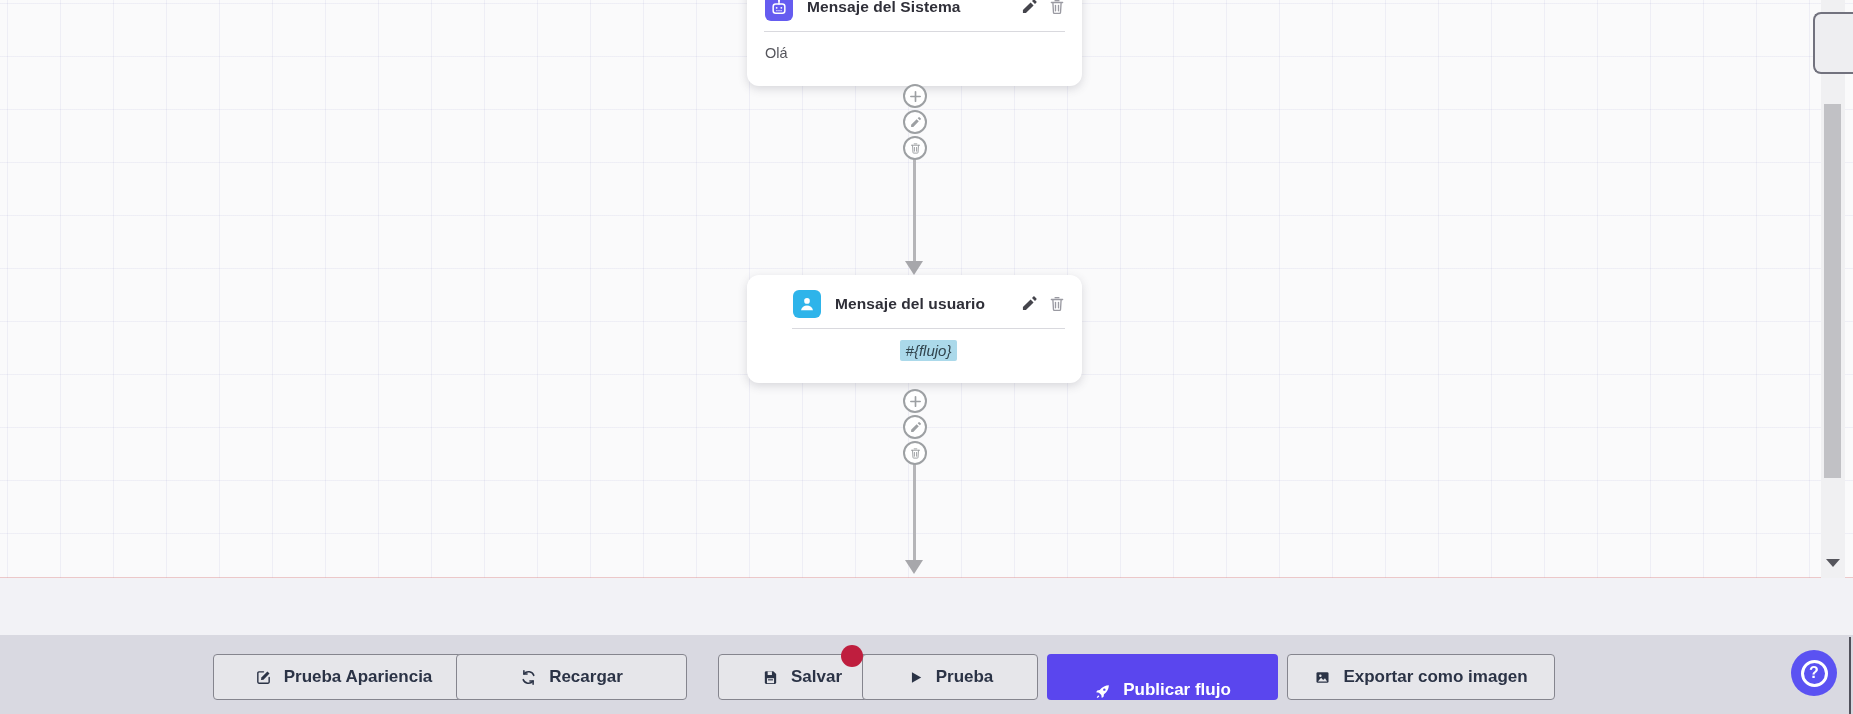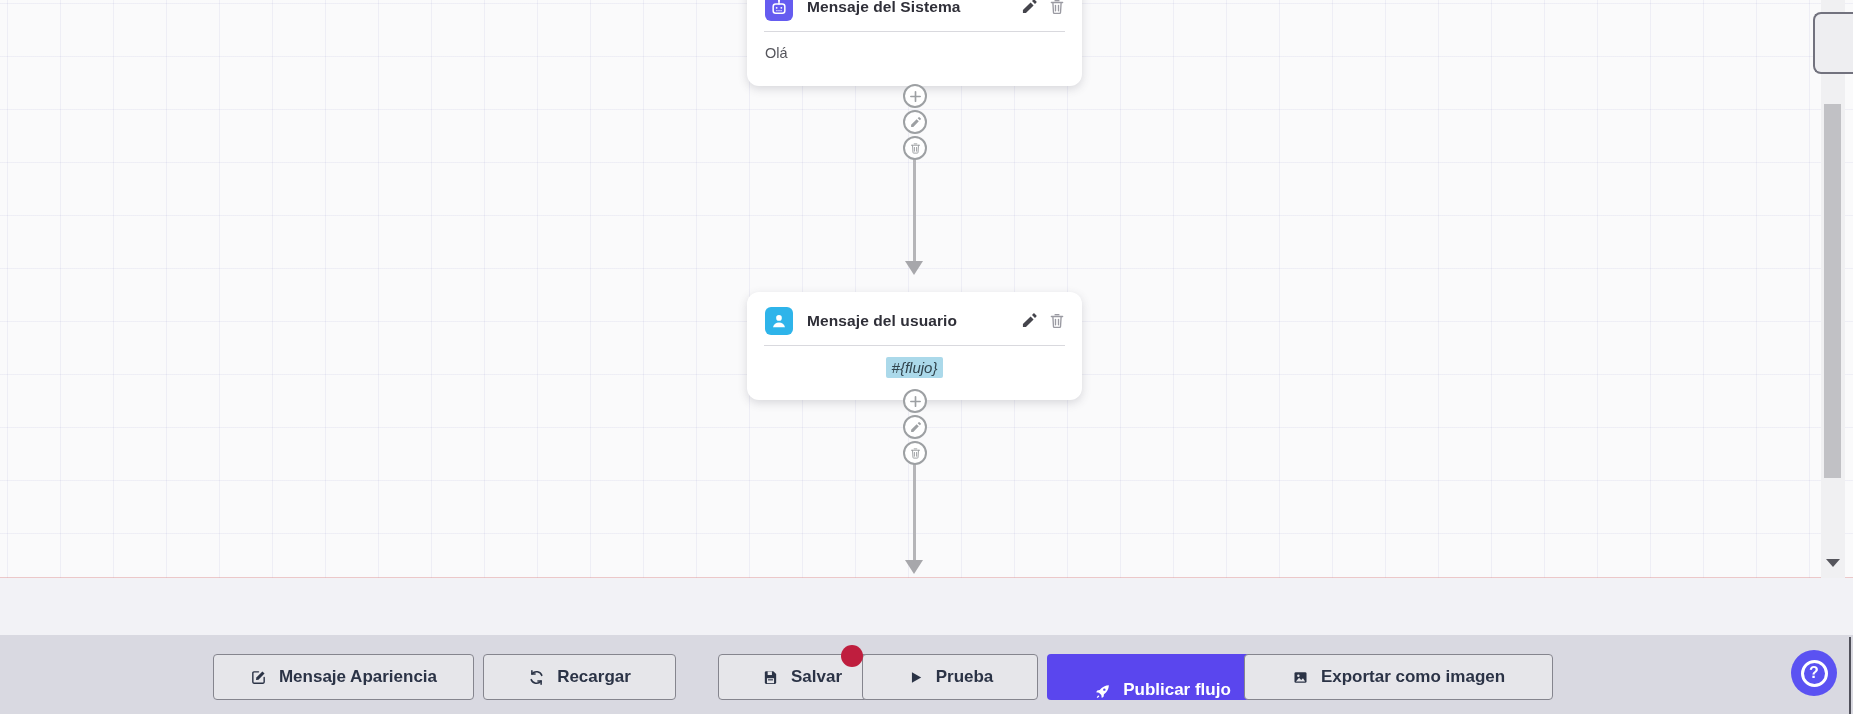--- a/index.html
+++ b/index.html
@@ -148,21 +148,21 @@
     <svg viewBox="0 0 24 24" fill="none" stroke="#9da0a3" stroke-width="1.8" stroke-linecap="round">
       <path d="M9.5 3.5h5M4.5 6h15M6.5 6l.8 13.2c0 .7.6 1.3 1.3 1.3h6.8c.7 0 1.3-.6 1.3-1.3L17.5 6"></path>
       <line x1="10" y1="10" x2="10" y2="17"></line>
         <line x1="14" y1="10" x2="14" y2="17"></line>
     </svg>
   </div>
 
   <div class="conn-line" style="top:158px; height:104px;"></div>
   <div class="conn-arrow" style="top:261px;"></div>
 
-  <div class="node" style="top:292px;">
+  <div class="node" style="top:275px;padding-left:28px;">
     <div class="node-header">
       <div class="node-icon" style="background:#2eb4ea;">
         <svg viewBox="0 0 24 24" fill="#fff">
           <circle cx="12" cy="8.3" r="3.4"></circle>
           <path d="M4.8 19.5c.7-3.6 3.7-5.7 7.2-5.7s6.5 2.1 7.2 5.7H4.8z"></path>
         </svg>
       </div>
       <div class="node-title">Mensaje del usuario</div>
       <div class="node-actions">
         <span class="act-btn">
@@ -214,24 +214,24 @@
 <div class="corner-panel"></div>
 
 <div class="lower-band"></div>
 
 <div class="toolbar">
   <div class="tb-btn" style="left:213px; width:261px;">
     <svg viewBox="0 0 24 24" fill="none" stroke="#2b3346" stroke-width="2" stroke-linecap="round">
       <path d="M12 4H5.5A1.5 1.5 0 004 5.5v13A1.5 1.5 0 005.5 20h13a1.5 1.5 0 001.5-1.5V12"></path>
       <path d="M17.5 3.5l3 3L12 15l-3.6.6.6-3.6 8.5-8.5z" fill="#2b3346" stroke="none"></path>
     </svg>
-    <span>Mensaje Apariencia</span>
-  </div>
-
-  <div class="tb-btn" style="left:483px; width:193px;">
+    <span>Prueba Apariencia</span>
+  </div>
+
+  <div class="tb-btn" style="left:456px; width:231px;">
     <svg viewBox="0 0 24 24" fill="none" stroke="#2b3346" stroke-width="2.2" stroke-linecap="round">
       <path d="M19.5 9A8 8 0 005.8 6.8"></path>
       <polyline points="5.5,2.5 5.5,7 10,7" fill="none"></polyline>
       <path d="M4.5 15a8 8 0 0013.7 2.2"></path>
       <polyline points="18.5,21.5 18.5,17 14,17" fill="none"></polyline>
     </svg>
     <span>Recargar</span>
   </div>
 
   <div class="tb-btn" style="left:718px; width:168px;">
@@ -253,21 +253,21 @@
 
   <div class="tb-btn primary" style="left:1047px; width:231px;">
     <svg viewBox="0 0 24 24">
       <path d="M21 3c-4.6.2-8.1 1.9-10.6 4.4L8 9.9l-3.4.6L3 13l4 .7 3.3 3.3.7 4 2.5-1.6.6-3.4 2.5-2.4C19.1 11.1 20.8 7.6 21 3z" fill="#ffffff"></path>
       <circle cx="14.6" cy="9.4" r="1.7" fill="#5a46ee"></circle>
       <path d="M6.5 17.5c-1.5.3-2.5 2-2.5 3.5 1.5 0 3.2-1 3.5-2.5z" fill="#ffffff"></path>
     </svg>
     <span>Publicar flujo</span>
   </div>
 
-  <div class="tb-btn" style="left:1244px; width:309px;">
+  <div class="tb-btn" style="left:1287px; width:268px;">
     <svg viewBox="0 0 24 24">
       <rect x="3.5" y="4.5" width="17" height="15" rx="2" fill="#2b3346"></rect>
       <circle cx="9" cy="9.5" r="1.7" fill="#e6e6ea"></circle>
       <path d="M5.5 17.5l4.5-5 3 3.2 2.5-2.7 3 4.5z" fill="#e6e6ea"></path>
     </svg>
     <span>Exportar como imagen</span>
   </div>
 </div>
 
 <div class="unsaved-dot"></div>

